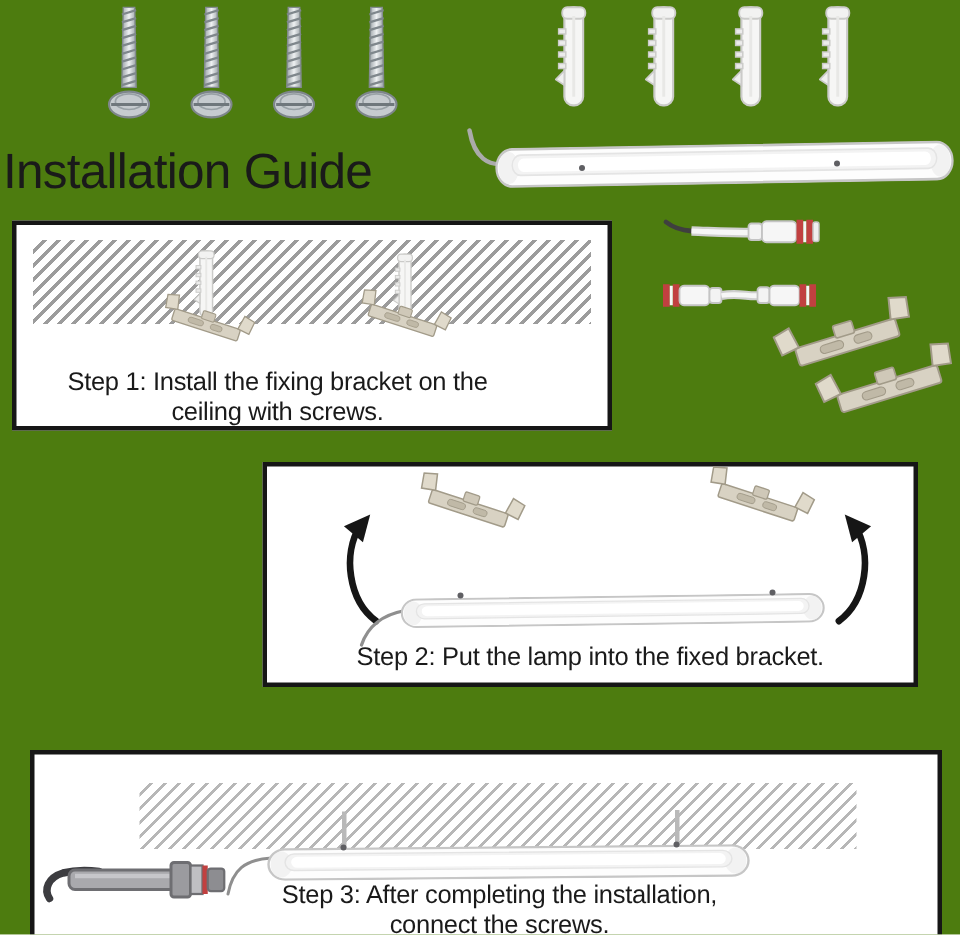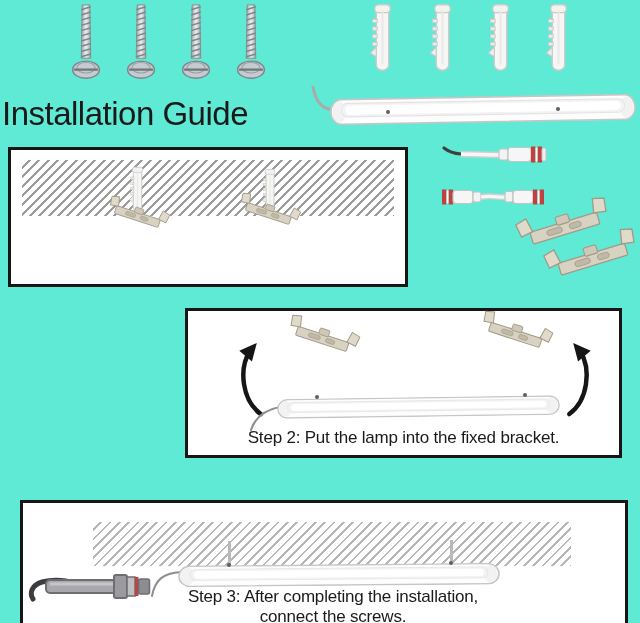--- a/index.html
+++ b/index.html
@@ -1,16 +1,16 @@
 <!DOCTYPE html>
 <html style="--ink: #1a1a1a; --accent-red: #c14040; --metal-gray: #c6cbcf; --bracket-tan: #d8d2c3; --hatch-gray: #9c9c9c; --lamp-white: #fdfdfd;"><head>
 <meta charset="utf-8">
 <style>
   html,body{margin:0;padding:0;background:#ffffff;}
-  .canvas{position:relative;width:640px;height:623px;background:#5eead4;overflow:hidden;
+  .canvas{position:relative;width:640px;height:623px;background:#4d7c0f;overflow:hidden;
           font-family:"Liberation Sans",sans-serif;color:var(--ink,#1a1a1a);}
   .abs{position:absolute;}
   .title{position:absolute;font-size:33px;letter-spacing:-0.5px;white-space:nowrap;color:var(--ink,#1a1a1a);}
   .step-box{position:absolute;border:3px solid #161616;background:#ffffff;box-sizing:border-box;}
   .hatch{position:absolute;background:repeating-linear-gradient(135deg, rgba(255,255,255,0) 0 4.6px, var(--hatch-gray,#9c9c9c) 4.6px 6.6px);}
   .hatch.light{background:repeating-linear-gradient(135deg, rgba(255,255,255,0) 0 4.8px, #b7b7b7 4.8px 6.6px);}
   .caption{position:absolute;text-align:center;font-size:17px;line-height:19.5px;letter-spacing:-0.2px;color:var(--ink,#1a1a1a);}
   .caption span{display:block;}
   .dot{position:absolute;width:4px;height:4px;border-radius:50%;background:#5f5f63;}
   .pin{position:absolute;width:3px;background:#b9b9b9;}
@@ -141,23 +141,27 @@
       </svg>
     <svg class="abs" style="left:251px;top:18px" width="16" height="46" viewBox="0 0 26 74">
         <use href="#sym-anchor"></use>
       </svg>
     <svg class="abs" style="left:96px;top:52px;transform:rotate(18deg)" width="62" height="25" viewBox="0 0 100 40">
         <use href="#sym-bracket"></use>
       </svg>
     <svg class="abs" style="left:227px;top:49px;transform:rotate(18deg)" width="62" height="25" viewBox="0 0 100 40">
         <use href="#sym-bracket"></use>
       </svg>
+    <div class="caption" style="left:0;top:95px;width:348px">
+      <span>Step 1: Install the fixing bracket on the</span>
+      <span>ceiling with screws.</span>
+    </div>
   </section>
 
-  <section class="step-box" style="left:185px;top:308px;width:437px;height:150px">
+  <section class="step-box" style="left:175px;top:308px;width:437px;height:150px">
     <svg class="abs" style="left:99px;top:11px;transform:rotate(18deg)" width="72" height="29" viewBox="0 0 100 40">
         <use href="#sym-bracket"></use>
       </svg>
     <svg class="abs" style="left:292px;top:7px;transform:rotate(18deg)" width="72" height="29" viewBox="0 0 100 40">
         <use href="#sym-bracket"></use>
       </svg>
     <svg class="abs" style="left:47px;top:31px" width="30" height="74" viewBox="0 0 30 76">
       <path d="M26,74 C7,60 3,28 15,9" stroke="#161616" stroke-width="4.6" fill="none" stroke-linecap="round"></path>
       <polygon points="22,1 4,9 17,20" fill="#161616"></polygon>
     </svg>

